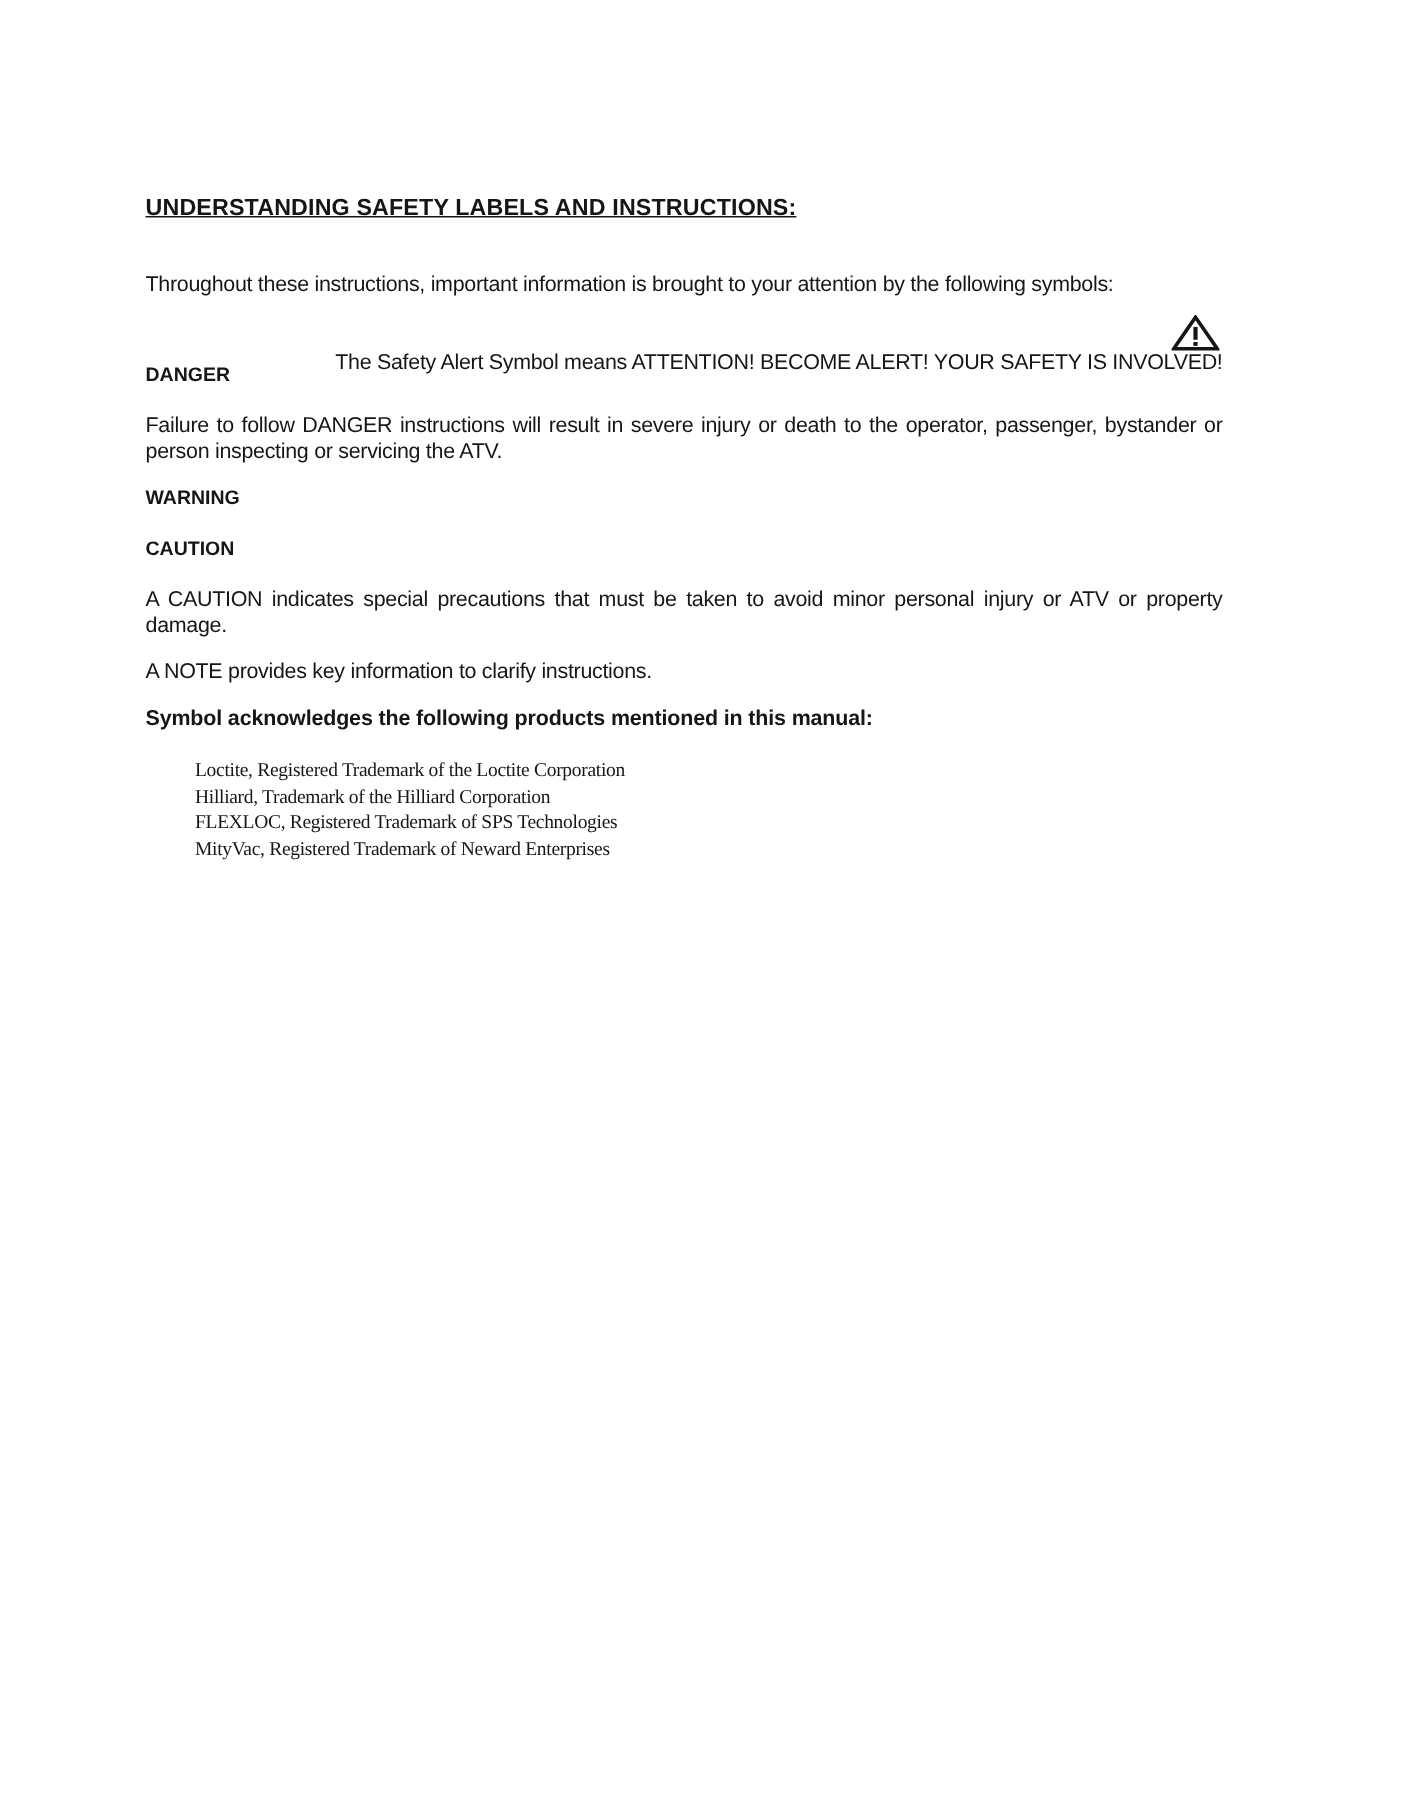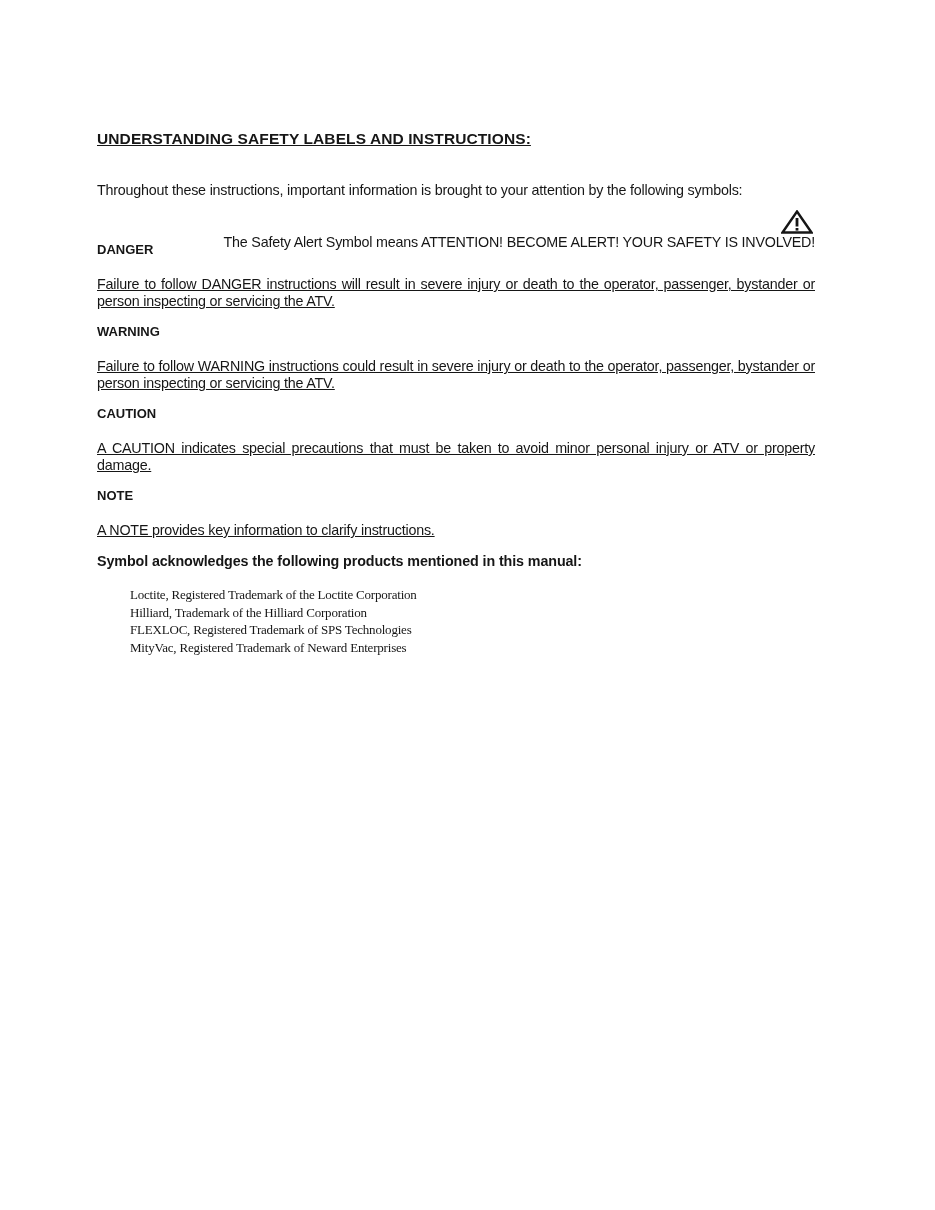--- a/index.html
+++ b/index.html
@@ -57,21 +57,20 @@
       font-size: 13px;
       margin: 0;
       height: 20px;
     }
     .section-body {
       font-size: 14.3px;
       line-height: 17px;
       text-align: justify;
       letter-spacing: -0.2px;
       margin: 0;
-      text-decoration: underline;
     }
     .sec-danger-h { margin-top: 8px; }
     .sec-body-gap { margin-top: 14px; }
     .sec-next-h { margin-top: 14px; }
     .ack-heading {
       font-weight: bold;
       font-size: 14.3px;
       margin: 14px 0 0 0;
       letter-spacing: -0.1px;
     }
@@ -106,26 +105,24 @@
         <rect x="14.6" y="18" width="2.8" height="2.6" fill="#161616"></rect>
       </svg>
     </span>
     <span>The Safety Alert Symbol means ATTENTION!  BECOME ALERT!  YOUR SAFETY IS INVOLVED!</span>
   </div>
 
   <h2 class="section-heading sec-danger-h">DANGER</h2>
   <p class="section-body sec-body-gap">Failure to follow DANGER instructions will result in severe injury or death to the operator, passenger, bystander or person inspecting or servicing the ATV.</p>
 
   <h2 class="section-heading sec-next-h">WARNING</h2>
-  <p class="section-body sec-body-gap">Failure to follow WARNING instructions could result in severe injury or death to the operator, passenger, bystander or person inspecting or servicing the ATV.</p>
 
   <h2 class="section-heading sec-next-h">CAUTION</h2>
   <p class="section-body sec-body-gap">A CAUTION indicates special precautions that must be taken to avoid minor personal injury or ATV or property damage.</p>
 
-  <h2 class="section-heading sec-next-h">NOTE</h2>
   <p class="section-body sec-body-gap">A NOTE provides key information to clarify instructions.</p>
 
   <h2 class="ack-heading">Symbol acknowledges the following products mentioned in this manual:</h2>
   <ul class="ack-list">
     <li>Loctite, Registered Trademark of the Loctite Corporation</li>
     <li>Hilliard, Trademark of the Hilliard Corporation</li>
     <li>FLEXLOC, Registered Trademark of SPS Technologies</li>
     <li>MityVac, Registered Trademark of Neward Enterprises</li>
   </ul>
 </div>

